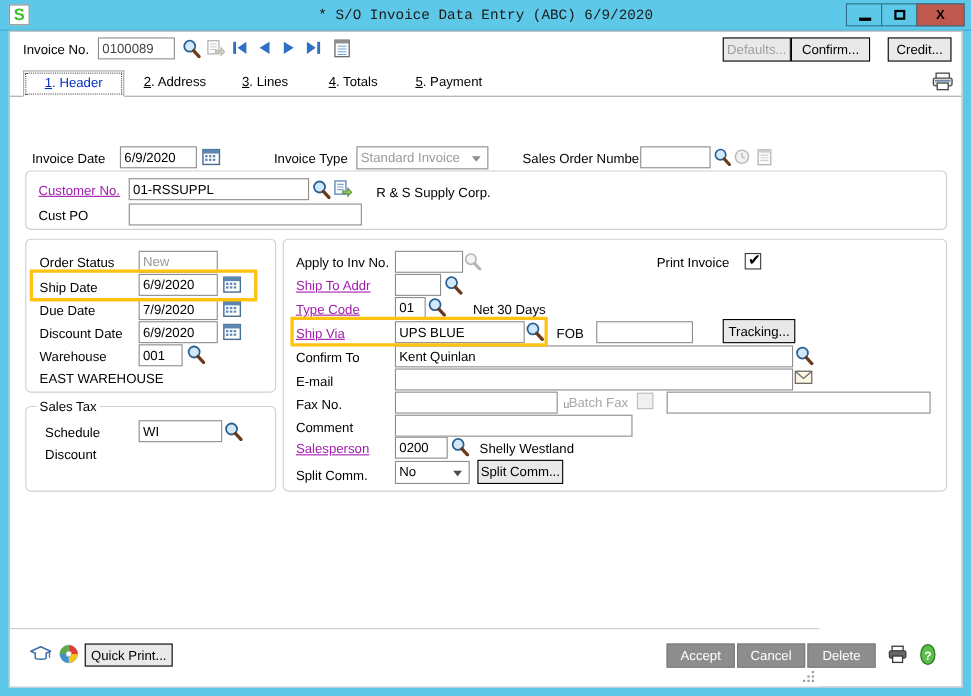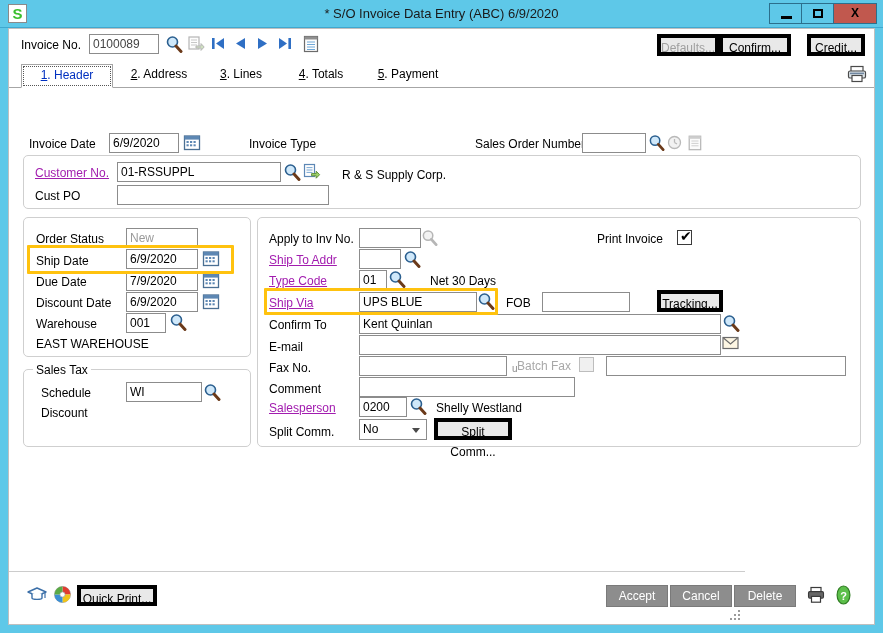--- a/index.html
+++ b/index.html
@@ -48,20 +48,21 @@
     font-family: "Liberation Sans", sans-serif;
   }
   .title-text {
     position: absolute;
     left: 0; top: 0;
     width: 883px; height: 28px;
     line-height: 28px;
     text-align: center;
     font-size: 13px;
     color: #1a1a1a;
+    font-family: Liberation Mono, monospace;
   }
   .win-btns {
     position: absolute;
     right: 6px; top: 3px;
     display: flex;
   }
   .win-btn {
     width: 33px; height: 21px;
     border: 1px solid #2b6f8c;
     background: #5ec8e8;
@@ -139,21 +140,21 @@
     box-sizing: border-box;
     font-size: 12px;
     font-family: "Liberation Sans", sans-serif;
     color: #000;
     text-align: center;
     line-height: 20px;
     cursor: default;
     padding: 0;
   }
   .btn.flat {
-    border: 4px solid #000000;
+    border: 1px solid #000000;
     background: #e9e9e9;
   }
   .btn.disabled { color: #a0a0a0; }
 
   .tb-btn {
     position: absolute;
     top: 5px;
     height: 22px;
     line-height: 20px;
   }
@@ -409,20 +410,24 @@
             <rect x="7" y="7" width="2.2" height="2"></rect>
             <rect x="10.5" y="7" width="2.2" height="2"></rect>
           <rect x="3.5" y="10.3" width="2.2" height="2"></rect>
             <rect x="7" y="10.3" width="2.2" height="2"></rect>
             <rect x="10.5" y="10.3" width="2.2" height="2"></rect>
         </g>
       </svg>
     </span>
 
     <div class="txt" style="left:240px; top:108px;">Invoice Type</div>
+    <div class="sel dis" style="left:315px; top:104px; width:120px;">
+      <span>Standard Invoice</span>
+      <span class="arw"></span>
+    </div>
 
     <div class="txt" style="left:466px; top:108px;">Sales Order Number</div>
     <input class="inp" style="left: 573px; top: 104px; width: 64px;" value="">
     <span class="ico" style="left:639px; top:105px;">
       <svg width="17" height="17" viewBox="0 0 18 18">
         <circle cx="7.5" cy="7" r="5" fill="#cfe8fa" stroke="#2b5f8f" stroke-width="1.6"></circle>
         <line x1="11" y1="11" x2="16" y2="16.5" stroke="#6b3a1a" stroke-width="3" stroke-linecap="round"></line>
       </svg>
     </span>
     <span class="ico" style="left:658px; top:106px;">

